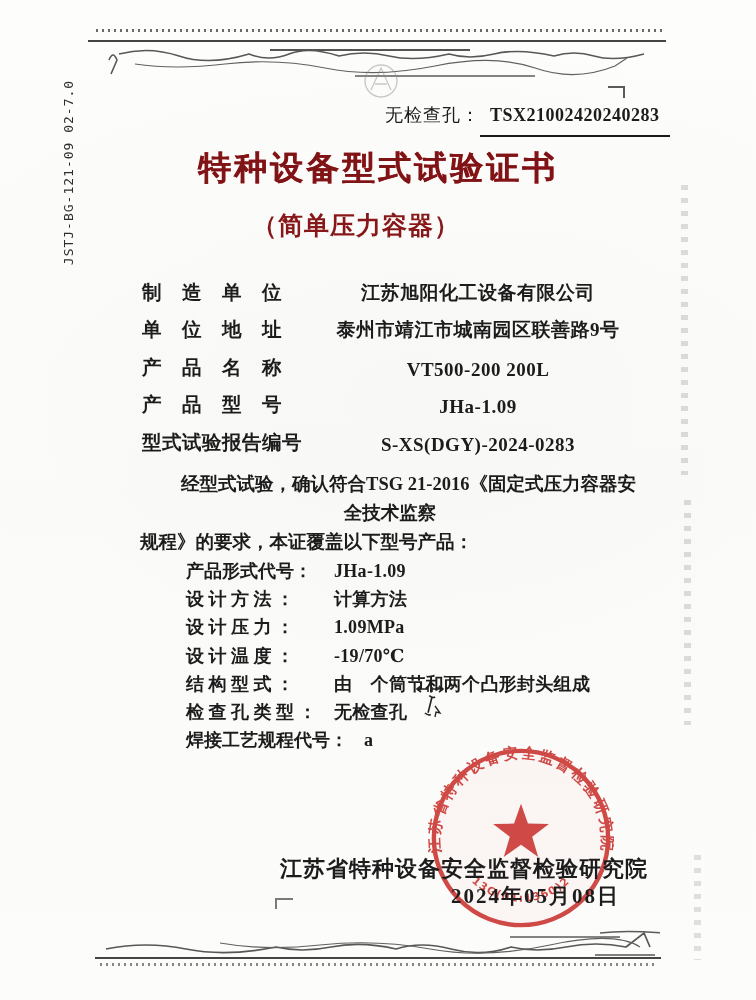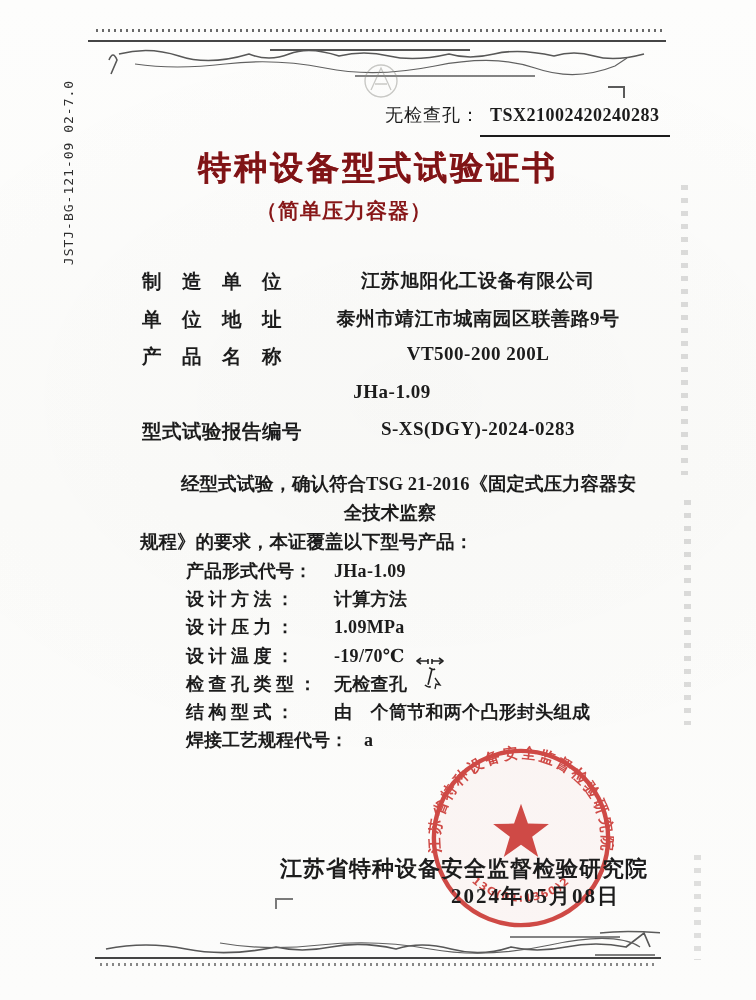--- a/index.html
+++ b/index.html
@@ -40,25 +40,25 @@
     border-bottom:2px solid #1c1c1c;padding:0 10px 10px 10px;letter-spacing:.5px;
   }
   
   .title{
     position:absolute;top:146px;left:0;width:756px;text-align:center;
     font-size:33px;font-weight:bold;letter-spacing:3px;
     color:#7e1416;text-shadow:.6px 0 0 #a42024;margin:0;font-family:Liberation Mono, monospace;
   }
   .subtitle{
     position:absolute;top:197px;left:0;width:688px;text-align:center;
-    font-size:21px;font-weight:bold;letter-spacing:1px;color:#871718;margin:0;
+    font-size:25px;font-weight:bold;letter-spacing:1px;color:#871718;margin:12px;
   }
   
   .fields{position:absolute;top:268px;left:142px;width:500px;}
-  .frow{display:flex;align-items:flex-start;height:37.5px;}
+  .frow{display:flex;align-items:flex-end;height:37.5px;}
   .frow .flab{width:172px;font-size:19.5px;font-weight:bold;white-space:nowrap;letter-spacing:.5px;}
   .frow .fval{flex:1;text-align:center;font-size:19px;font-weight:bold;letter-spacing:.5px;}
   
   .statement{position:absolute;top:470px;left:140px;width:500px;font-size:18.5px;line-height:29px;font-weight:bold;}
   .statement .ln1{text-indent:2em;text-align:center;}
   
   .specs{position:absolute;top:527px;left:186px;width:460px;}
   .srow{display:flex;align-items:baseline;height:28.2px;position:relative;}
   .srow .slab{width:148px;font-size:18px;font-weight:bold;white-space:nowrap;margin-top:32px;}
   .srow .sval{font-size:18px;font-weight:bold;letter-spacing:.3px;white-space:pre;}
@@ -108,20 +108,21 @@
     </div>
     <div class="frow">
       <span class="flab">单　位　地　址</span>
       <span class="fval">泰州市靖江市城南园区联善路9号</span>
     </div>
     <div class="frow">
       <span class="flab">产　品　名　称</span>
       <span class="fval">VT500-200 200L</span>
     </div>
     <div class="frow">
+      <span class="flab">产　品　型　号</span>
       <span class="fval">JHa-1.09</span>
     </div>
     <div class="frow">
       <span class="flab">型式试验报告编号</span>
       <span class="fval">S-XS(DGY)-2024-0283</span>
     </div>
   </div>
 
   <div class="statement">
     <div class="ln1">经型式试验，确认符合TSG 21-2016《固定式压力容器安全技术监察</div>
@@ -137,37 +138,37 @@
       <span class="slab">设 计 方 法 ：</span>
       <span class="sval">计算方法</span>
     </div>
     <div class="srow">
       <span class="slab">设 计 压 力 ：</span>
       <span class="sval">1.09MPa</span>
     </div>
     <div class="srow">
       <span class="slab">设 计 温 度 ：</span>
       <span class="sval">-19/70℃</span>
+    </div>
+    <div class="srow">
+      <span class="slab">结 构 型 式 ：</span>
+      <span class="sval">由　个筒节和两个凸形封头组成</span>
     </div>
     <div class="srow">
       <span class="slab">检 查 孔 类 型 ：</span>
       <span class="sval">无检查孔</span>
       <svg class="cursor-art" width="30" height="36" viewBox="0 0 30 36">
         <g stroke="#222" stroke-width="1.6" fill="none">
           <path d="M3,5 h10 M17,5 h10"></path>
           <path d="M6,2 L2,5 L6,8 M24,2 L28,5 L24,8" stroke-linejoin="round"></path>
           <path d="M13,3 v5 M17,3 v5"></path>
           <path d="M12,12 q4,2 6,0 M12,30 q4,2 6,0 M15,13 v16" transform="rotate(14 15 21)"></path>
           <path d="M20,22 l5,7 l-4,-1 l-1,5" stroke-width="1.3"></path>
         </g>
       </svg>
-    </div>
-    <div class="srow">
-      <span class="slab">结 构 型 式 ：</span>
-      <span class="sval">由　个筒节和两个凸形封头组成</span>
     </div>
     <div class="srow">
       <span class="slab" style="width:178px;">焊接工艺规程代号：</span>
       <span class="sval">a</span>
     </div>
   </div>
 
   <svg class="stamp" viewBox="0 0 190 190">
     <defs>
       <path id="arcTop" d="M 20,132 A 83,83 0 1 1 170,132" fill="none"></path>

